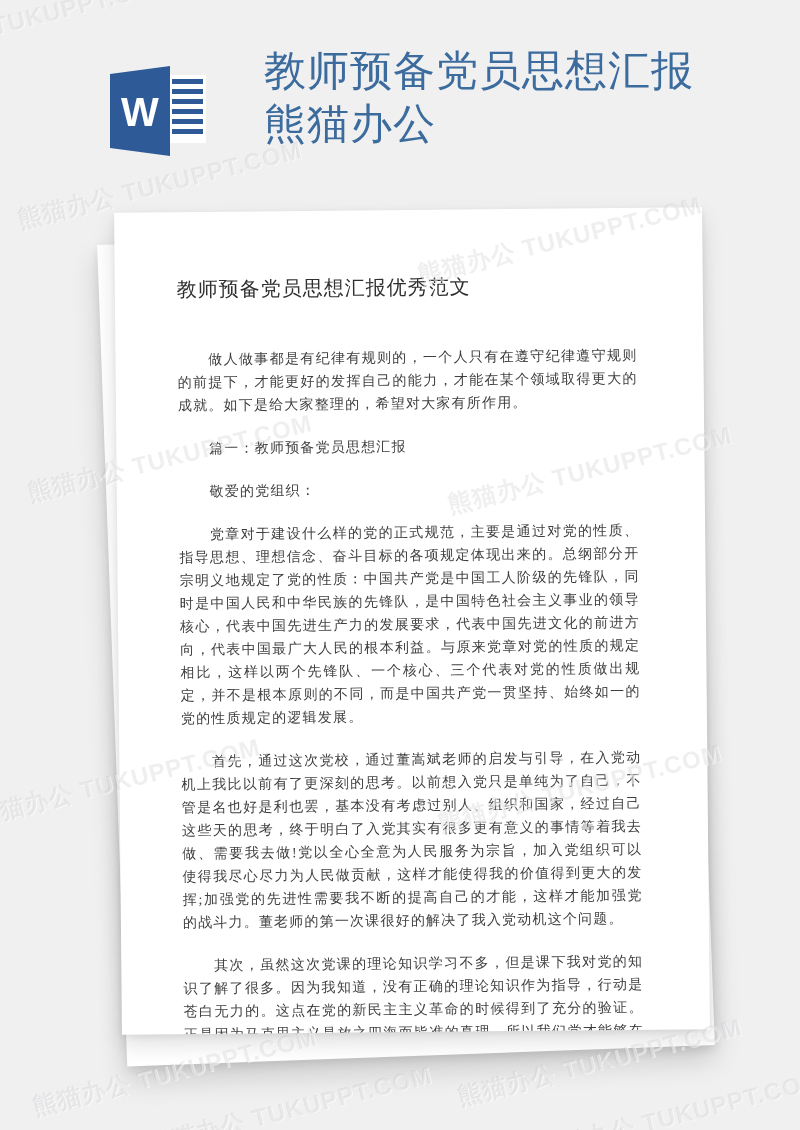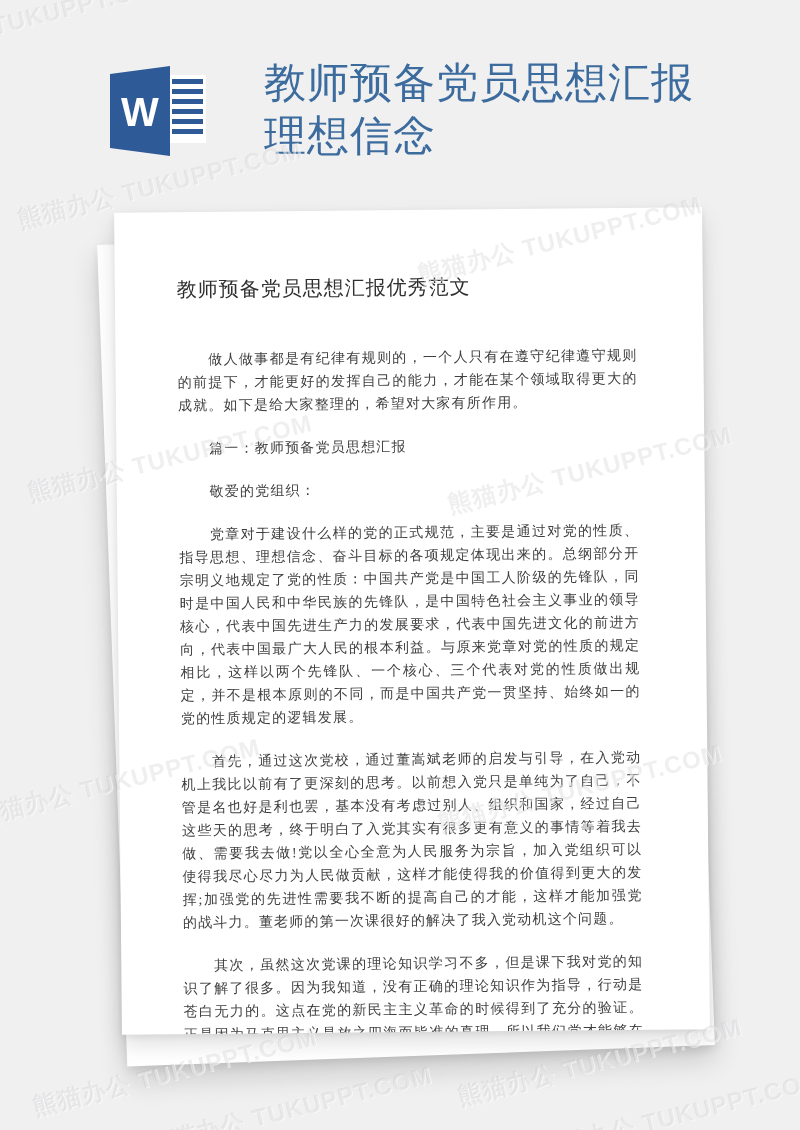--- a/index.html
+++ b/index.html
@@ -9,21 +9,21 @@
     width: 800px; height: 1130px;
     background: #f0f0f1;
     overflow: hidden;
     font-family: "Liberation Sans", sans-serif;
   }
 
   
   .header { position: absolute; left: 0; top: 0; width: 800px; height: 210px; }
   .word-icon { position: absolute; left: 108px; top: 62px; width: 100px; height: 100px; }
   .header-title {
-    position: absolute; left: 264px; top: 56px; width: 480px;
+    position: absolute; left: 264px; top: 44px; width: 480px;
     color: #3c6b9e;
     font-size: 42px; line-height: 53px; font-weight: 500;
     letter-spacing: 1px;
     font-family: "Liberation Sans", sans-serif;
   }
   .header-title span { display: block; }
 
   
   .page-back {
     position: absolute; left: 112px; top: 234px; width: 588px; height: 822px;
@@ -89,21 +89,21 @@
       <rect x="64" y="54" width="31" height="5"></rect>
       <rect x="64" y="64" width="31" height="5"></rect>
     </g>
 
     <polygon points="2,9 62,1 62,91 2,83" fill="#2e5b98"></polygon>
     <text x="32" y="61" text-anchor="middle" fill="#ffffff" font-family="Liberation Sans, sans-serif" font-size="40" font-weight="bold">W</text>
   </svg>
 
   <h1 class="header-title">
     <span>教师预备党员思想汇报</span>
-    <span>理想信念</span>
+    <span>熊猫办公</span>
   </h1>
 </div>
 
 <div class="page-back"></div>
 
 <div class="page-main">
   <div class="doc-title">教师预备党员思想汇报优秀范文</div>
   <div class="doc-body">
       <p>做人做事都是有纪律有规则的，一个人只有在遵守纪律遵守规则的前提下，才能更好的发挥自己的能力，才能在某个领域取得更大的成就。如下是给大家整理的，希望对大家有所作用。</p>
       <p>篇一：教师预备党员思想汇报</p>

